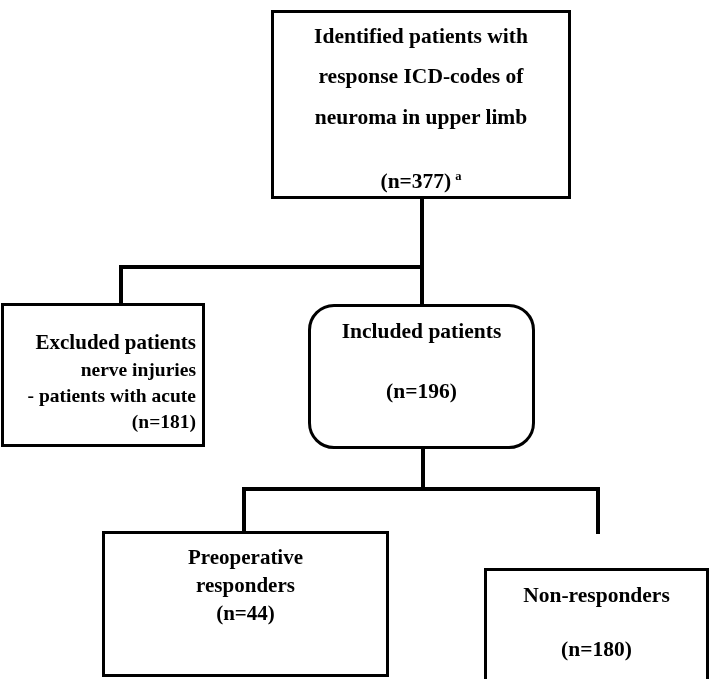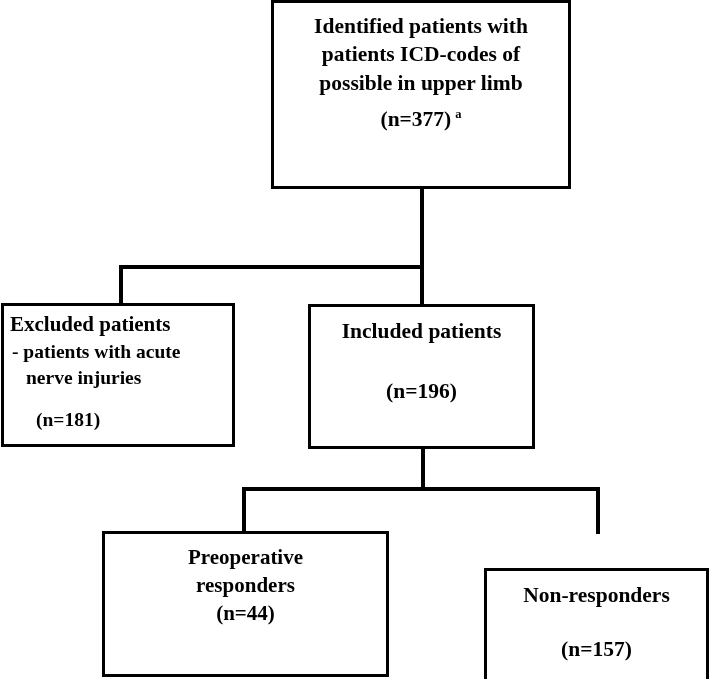--- a/index.html
+++ b/index.html
@@ -27,79 +27,81 @@
     align-items: center;
     z-index: 2;
   }
   .node .line {
     display: block;
     white-space: nowrap;
   }
   
   #node-identified {
     left: 271px;
-    top: 0;
+    top: 10px;
     width: 300px;
     height: 189px;
     justify-content: flex-start;
     padding-top: 9px;
     font-size: 21.5px;
     line-height: 1.32;
     text-align: center;
+    gap: 12px;
   }
   #node-identified .count-line {
-    margin-top: 8px;
+    margin-top: 24px;
     font-size: 21.5px;
   }
   .sup {
     font-size: 12.5px;
     vertical-align: super;
     font-weight: bold;
     margin-left: 4px;
   }
   
   #node-excluded {
     left: 1px;
     top: 303px;
-    width: 234px;
+    width: 204px;
     height: 144px;
-    align-items: flex-start;
-    padding: 5px 6px 0 6px;
+    align-items: flex-end;
+    padding: 23px 6px 0 6px;
     font-size: 19.5px;
     line-height: 1.30;
   }
   #node-excluded .title {
     text-align: center;
     font-size: 21px;
     margin-bottom: 1px;
   }
   #node-excluded .bullet {
     text-align: left;
     padding-left: 2px;
   }
   #node-excluded .bullet-cont {
     text-align: left;
     padding-left: 16px;
   }
   #node-excluded .count-line {
     text-align: center;
-    margin-top: 17px;
+    margin-top: 1px;
     padding-left: 26px;
   }
   
   #node-included {
     left: 308px;
     top: 304px;
     width: 227px;
     height: 145px;
     justify-content: flex-start;
     padding-top: 11px;
     font-size: 21.5px;
     line-height: 1.3;
     text-align: center;
+    border-radius: 26px;
   }
   #node-included .count-line {
     margin-top: 32px;
   }
   
   #node-preop {
     left: 102px;
     top: 531px;
     width: 287px;
     height: 146px;
@@ -159,41 +161,41 @@
   <div class="conn conn-h" id="conn-top-branch"></div>
   <div class="conn conn-v" id="conn-to-excluded"></div>
   <div class="conn conn-v" id="conn-to-included"></div>
   <div class="conn conn-v" id="conn-mid-trunk"></div>
   <div class="conn conn-h" id="conn-bot-branch"></div>
   <div class="conn conn-v" id="conn-to-preop"></div>
   <div class="conn conn-v" id="conn-to-nonresp"></div>
 
   <div class="node" id="node-identified">
     <span class="line">Identified patients with</span>
-    <span class="line">patients ICD-codes of</span>
-    <span class="line">possible in upper limb</span>
+    <span class="line">response ICD-codes of</span>
+    <span class="line">neuroma in upper limb</span>
     <span class="line count-line"><span>(n=377)</span><span class="sup">a</span></span>
   </div>
 
   <div class="node" id="node-excluded">
     <span class="line title">Excluded patients</span>
+    <span class="line bullet-cont">nerve injuries</span>
     <span class="line bullet">- patients with acute</span>
-    <span class="line bullet-cont">nerve injuries</span>
     <span class="line count-line">(n=181)</span>
   </div>
 
   <div class="node" id="node-included">
     <span class="line">Included patients</span>
     <span class="line count-line">(n=196)</span>
   </div>
 
   <div class="node" id="node-preop">
     <span class="line">Preoperative</span>
     <span class="line">responders</span>
     <span class="line">(n=44)</span>
   </div>
 
   <div class="node" id="node-nonresp">
     <span class="line">Non-responders</span>
-    <span class="line count-line">(n=157)</span>
+    <span class="line count-line">(n=180)</span>
   </div>
 
 </div>
 
 </body></html>

